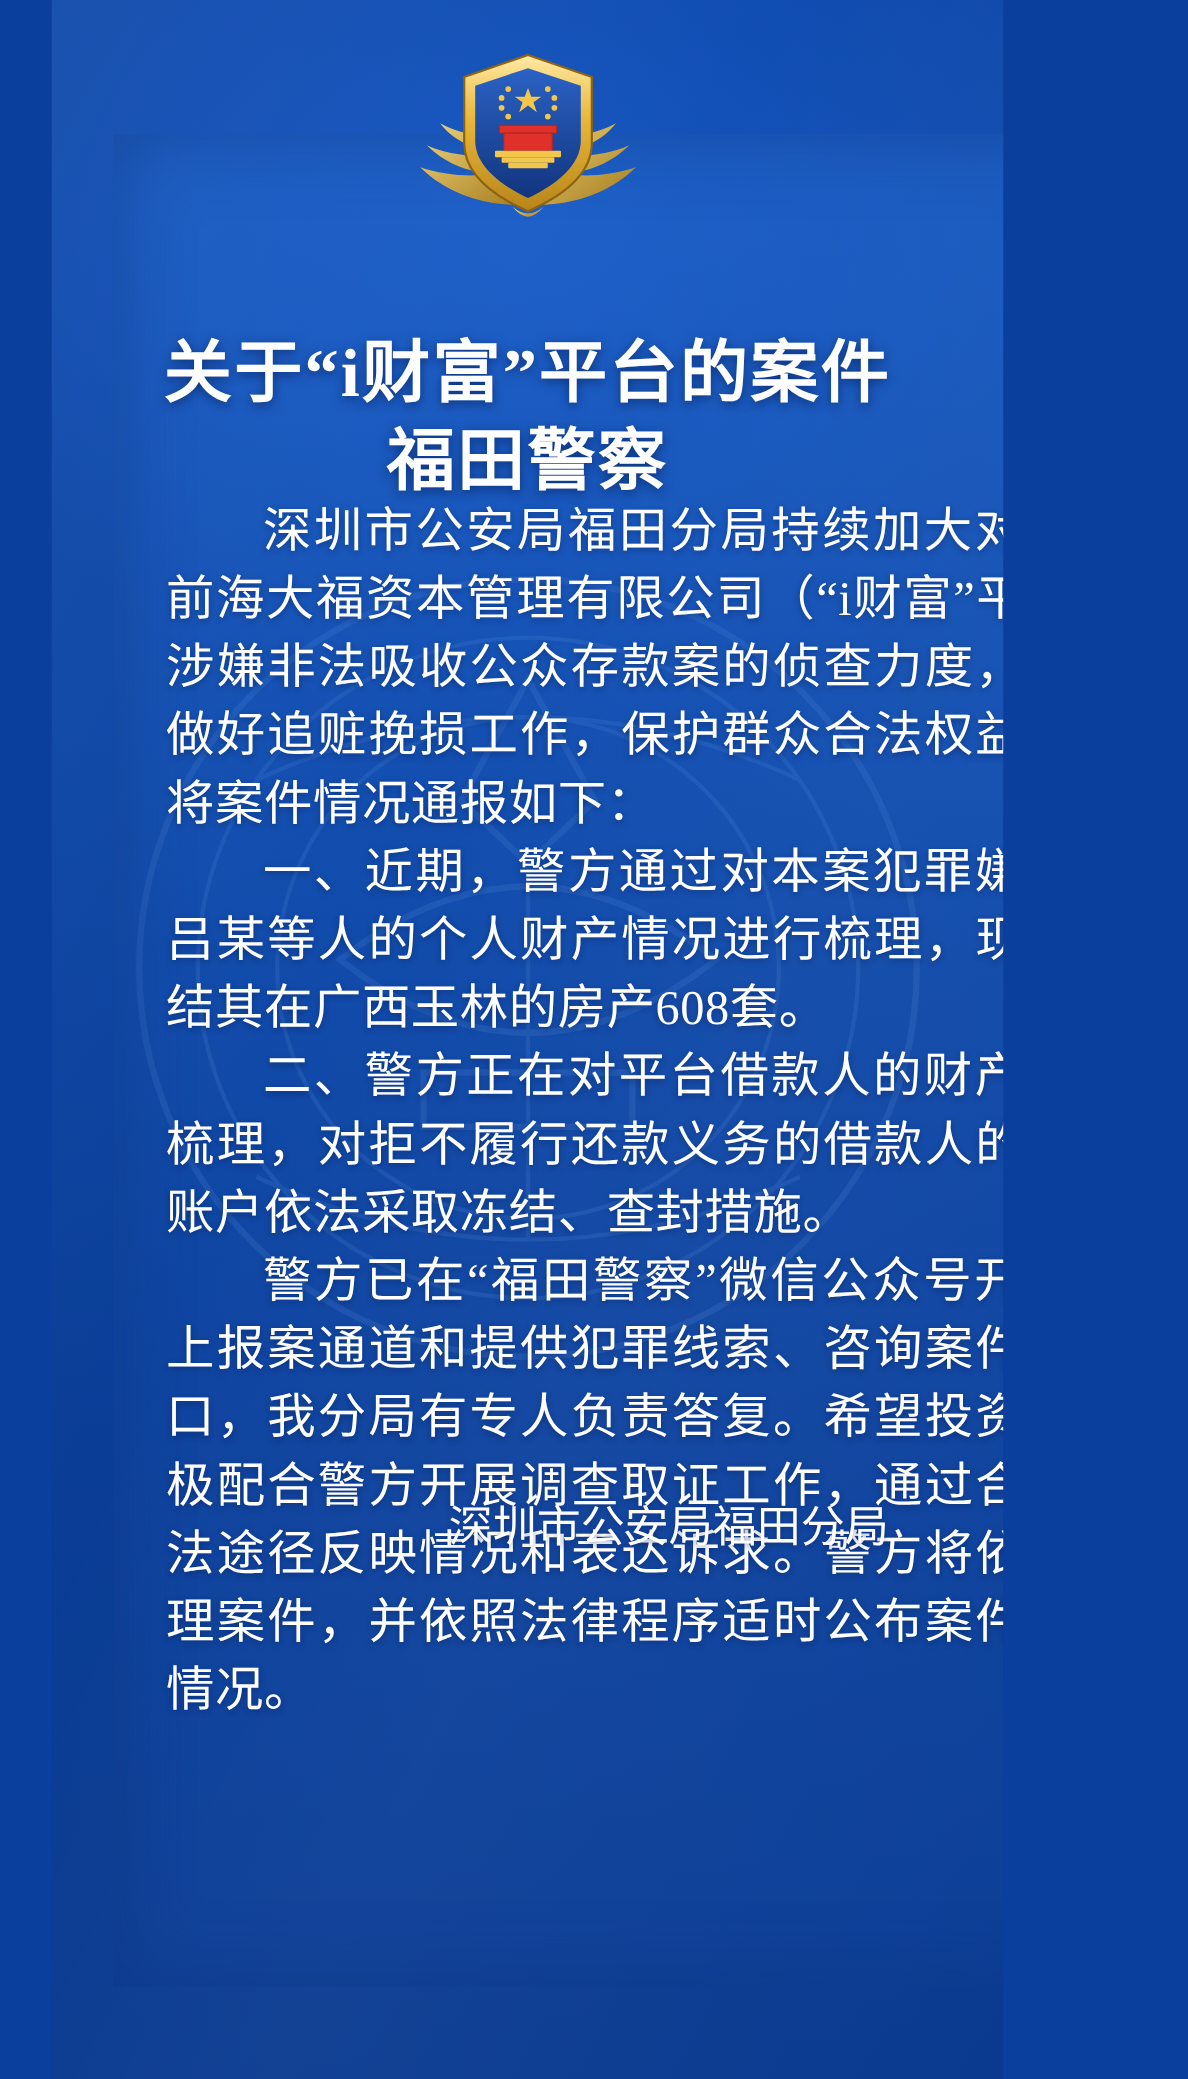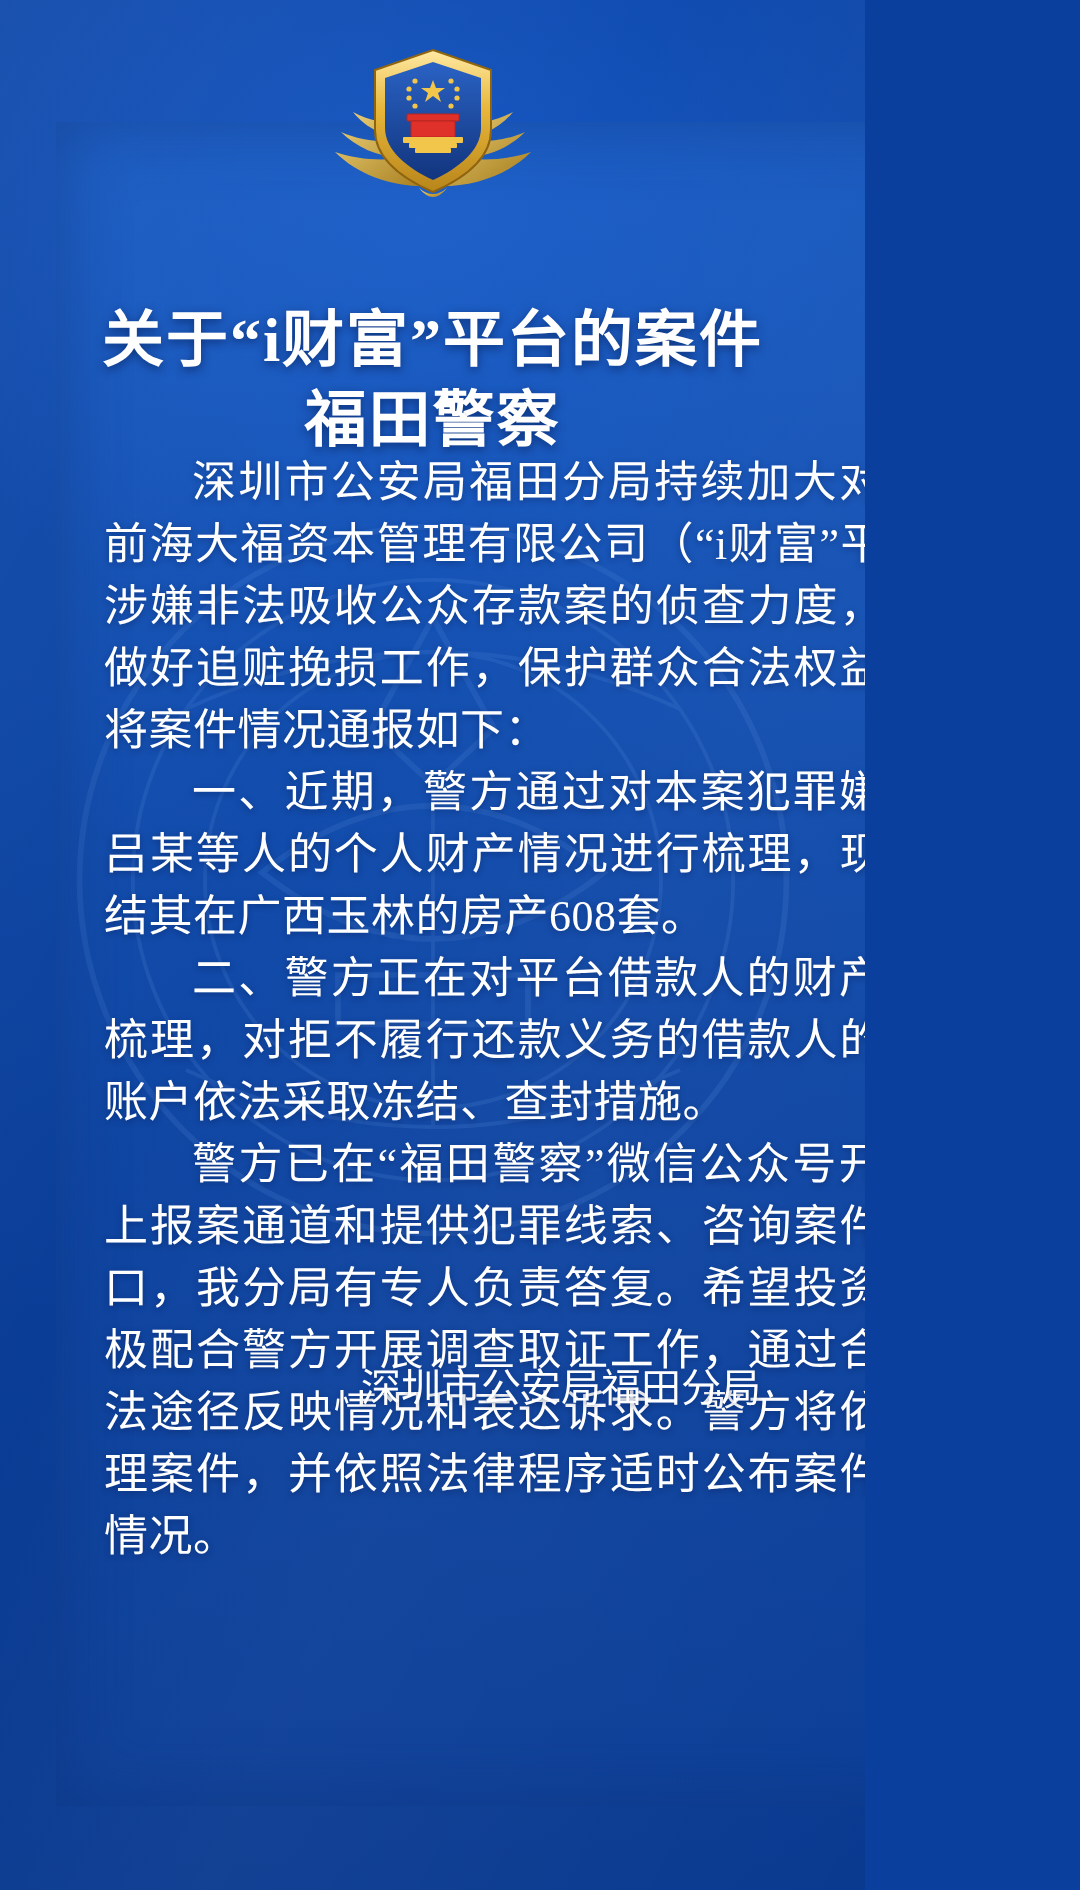--- a/index.html
+++ b/index.html
@@ -15,20 +15,21 @@
   }
 
   .poster {
     position: relative;
     width: 865px;
     height: 1890px;
     background:
       radial-gradient(ellipse 900px 700px at 50% 12%, #1758c4 0%, rgba(23,88,196,0) 62%),
       linear-gradient(180deg, #0d47a8 0%, #0c46a6 35%, #0a3d96 70%, #093a90 100%);
     overflow: hidden;
+    margin-left: 47px;
   }
 
   
   .watermark {
     position: absolute;
     left: 50%;
     top: 880px;
     width: 760px;
     height: 760px;
     margin-left: -380px;

